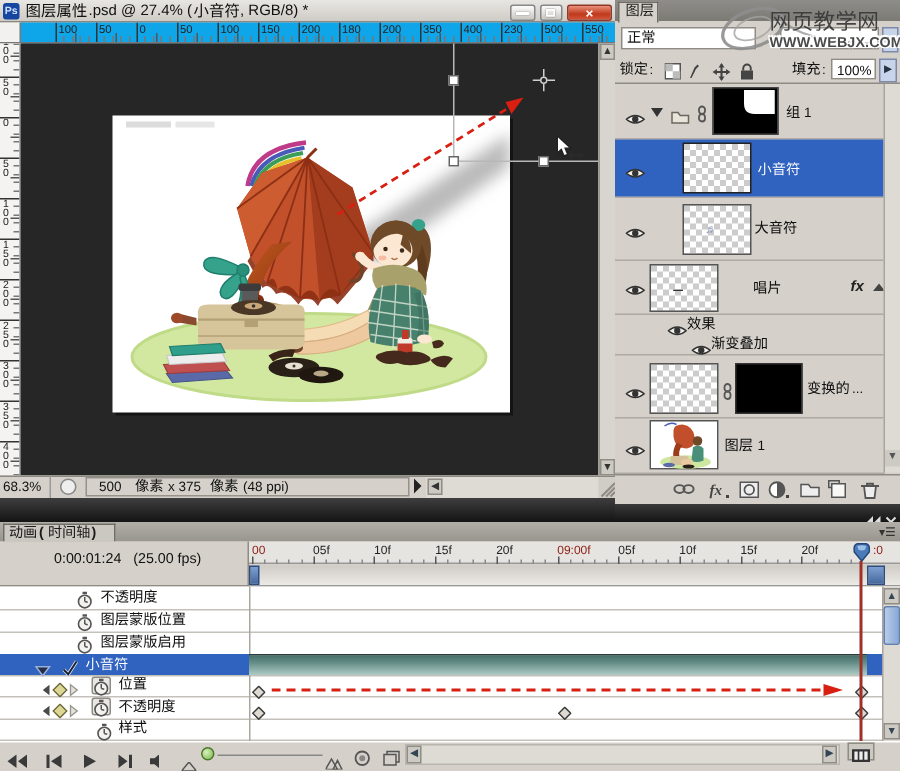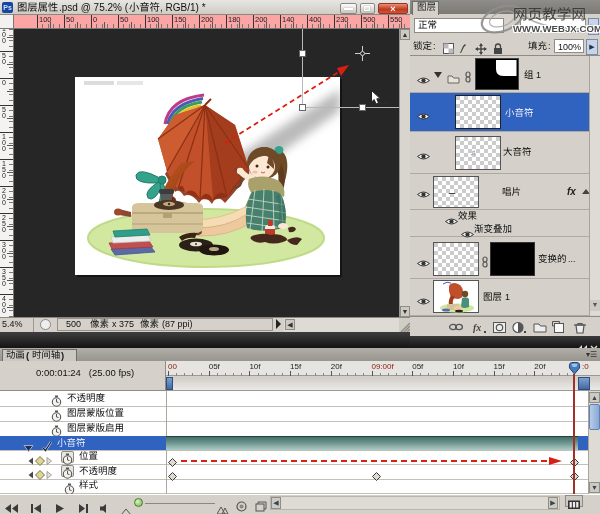--- a/index.html
+++ b/index.html
@@ -1,26 +1,26 @@
 <!DOCTYPE html>
 <html><head><meta charset="utf-8"><style>
 *{margin:0;padding:0;box-sizing:border-box}
 body{width:600px;height:514px;position:relative;font-family:"Liberation Sans",sans-serif;background:#d5d1ca;overflow:hidden}
 </style></head><body>
 <div style="position:absolute;left:0;top:0;width:410px;height:15px;background:linear-gradient(#e8e6e2,#cfccc6);border-bottom:1px solid #8a8880"></div>
 <div style="position:absolute;left:2px;top:2px;width:11px;height:11px;background:#1547a0;border-radius:2px;color:#cfe0ff;font-size:7px;line-height:11px;text-align:center;font-weight:bold">Ps</div>
-<div style="position:absolute;left:59px;top:2px;font-size:10px;color:#111">.psd @ 75.2% (</div>
-<div style="position:absolute;left:160px;top:2px;font-size:10px;color:#111">, RGB/1) *</div>
+<div style="position:absolute;left:59px;top:2px;font-size:10px;color:#111">.psd @ 27.4% (</div>
+<div style="position:absolute;left:160px;top:2px;font-size:10px;color:#111">, RGB/8) *</div>
 <div style="position:absolute;left:340px;top:3px;width:17px;height:11px;background:linear-gradient(#fdfdfd,#c9c6c0);border:1px solid #888;border-radius:2px"></div>
 <div style="position:absolute;left:344px;top:8px;width:9px;height:2px;background:#fff;box-shadow:0 0 1px #666"></div>
 <div style="position:absolute;left:360px;top:3px;width:15px;height:11px;background:linear-gradient(#fdfdfd,#c9c6c0);border:1px solid #888;border-radius:2px"></div>
 <div style="position:absolute;left:364px;top:6px;width:6px;height:5px;border:1px solid #fff;box-shadow:0 0 1px #666"></div>
 <div style="position:absolute;left:378px;top:3px;width:30px;height:11px;background:linear-gradient(#e8907a,#c0391b 60%,#d2553a);border:1px solid #93362a;border-radius:2px;color:#fff;font-weight:bold;font-size:9px;line-height:10px;text-align:center">×</div>
 <div style="position:absolute;left:0;top:15px;width:14px;height:14px;background:#f2f1ef;border-right:1px solid #777;border-bottom:1px solid #777"></div>
-<div style="position:absolute;left:14px;top:15px;width:396px;height:14px;background:#fca5a5;border-bottom:1px solid #777;overflow:hidden">
+<div style="position:absolute;left:14px;top:15px;width:396px;height:14px;background:#0ea5e9;border-bottom:1px solid #777;overflow:hidden">
     <div style="position:absolute;left:23px;top:0;width:1px;height:13px;background:#333"></div>
     <div style="position:absolute;left:25px;top:0px;font-size:7.5px;color:#222">100</div>
     <div style="position:absolute;left:36px;top:7px;width:1px;height:6px;background:#555"></div>
     <div style="position:absolute;left:28px;top:9px;width:1px;height:4px;background:#777"></div>
     <div style="position:absolute;left:34px;top:9px;width:1px;height:4px;background:#777"></div>
     <div style="position:absolute;left:39px;top:9px;width:1px;height:4px;background:#777"></div>
     <div style="position:absolute;left:45px;top:9px;width:1px;height:4px;background:#777"></div>
     <div style="position:absolute;left:50px;top:0;width:1px;height:13px;background:#333"></div>
     <div style="position:absolute;left:52px;top:0px;font-size:7.5px;color:#222">50</div>
     <div style="position:absolute;left:63px;top:7px;width:1px;height:6px;background:#555"></div>
@@ -71,21 +71,21 @@
     <div style="position:absolute;left:228px;top:9px;width:1px;height:4px;background:#777"></div>
     <div style="position:absolute;left:234px;top:9px;width:1px;height:4px;background:#777"></div>
     <div style="position:absolute;left:239px;top:0;width:1px;height:13px;background:#333"></div>
     <div style="position:absolute;left:241px;top:0px;font-size:7.5px;color:#222">200</div>
     <div style="position:absolute;left:252px;top:7px;width:1px;height:6px;background:#555"></div>
     <div style="position:absolute;left:244px;top:9px;width:1px;height:4px;background:#777"></div>
     <div style="position:absolute;left:250px;top:9px;width:1px;height:4px;background:#777"></div>
     <div style="position:absolute;left:255px;top:9px;width:1px;height:4px;background:#777"></div>
     <div style="position:absolute;left:261px;top:9px;width:1px;height:4px;background:#777"></div>
     <div style="position:absolute;left:266px;top:0;width:1px;height:13px;background:#333"></div>
-    <div style="position:absolute;left:268px;top:0px;font-size:7.5px;color:#222">140</div>
+    <div style="position:absolute;left:268px;top:0px;font-size:7.5px;color:#222">350</div>
     <div style="position:absolute;left:279px;top:7px;width:1px;height:6px;background:#555"></div>
     <div style="position:absolute;left:271px;top:9px;width:1px;height:4px;background:#777"></div>
     <div style="position:absolute;left:277px;top:9px;width:1px;height:4px;background:#777"></div>
     <div style="position:absolute;left:282px;top:9px;width:1px;height:4px;background:#777"></div>
     <div style="position:absolute;left:288px;top:9px;width:1px;height:4px;background:#777"></div>
     <div style="position:absolute;left:293px;top:0;width:1px;height:13px;background:#333"></div>
     <div style="position:absolute;left:295px;top:0px;font-size:7.5px;color:#222">400</div>
     <div style="position:absolute;left:306px;top:7px;width:1px;height:6px;background:#555"></div>
     <div style="position:absolute;left:298px;top:9px;width:1px;height:4px;background:#777"></div>
     <div style="position:absolute;left:304px;top:9px;width:1px;height:4px;background:#777"></div>
@@ -350,27 +350,27 @@
 <div style="position:absolute;left:370px;top:90px;width:20px;height:18px"><svg width="20" height="18">
       <polygon points="1.5,0.5 1.5,12 4.2,9.6 6,14 8.5,13 6.8,8.8 10.5,8.8" fill="#fff" stroke="#222" stroke-width="1"></polygon>
       <line x1="10" y1="13.5" x2="18" y2="13.5" stroke="#2a2a2a" stroke-width="1.6"></line>
       <polygon points="11.8,10.6 11.8,16.4 8.6,13.5" fill="#2a2a2a"></polygon>
       <polygon points="16.2,10.6 16.2,16.4 19.4,13.5" fill="#2a2a2a"></polygon>
     </svg></div>
 <div style="position:absolute;left:399px;top:29px;width:11px;height:288px;background:#d8d5cf;border-left:1px solid #9a978f"></div>
 <div style="position:absolute;left:400px;top:29px;width:10px;height:11px;background:#cdcac4;border:1px solid #908d85;color:#333;font-size:7px;line-height:9px;text-align:center">▲</div>
 <div style="position:absolute;left:400px;top:306px;width:10px;height:11px;background:#cdcac4;border:1px solid #908d85;color:#333;font-size:7px;line-height:9px;text-align:center">▼</div>
 <div style="position:absolute;left:0;top:317px;width:410px;height:15px;background:#d5d1ca;border-top:1px solid #8a8880"></div>
-<div style="position:absolute;left:2px;top:319px;font-size:9px;color:#111">5.4%</div>
+<div style="position:absolute;left:2px;top:319px;font-size:9px;color:#111">68.3%</div>
 <div style="position:absolute;left:33px;top:317px;width:1px;height:15px;background:#999"></div>
 <div style="position:absolute;left:40px;top:319px;width:11px;height:11px;border:1px solid #888;border-radius:6px;background:#eee"></div>
 <div style="position:absolute;left:57px;top:318px;width:216px;height:13px;background:#d5d1ca;border:1px solid #979289"></div>
 <div style="position:absolute;left:66px;top:319px;font-size:9px;color:#111">500</div>
 <div style="position:absolute;left:112px;top:319px;font-size:9px;color:#111">x 375</div>
-<div style="position:absolute;left:162px;top:319px;font-size:9px;color:#111">(87 ppi)</div>
+<div style="position:absolute;left:162px;top:319px;font-size:9px;color:#111">(48 ppi)</div>
 <div style="position:absolute;left:276px;top:319px;width:0;height:0;border-left:5px solid #222;border-top:5px solid transparent;border-bottom:5px solid transparent"></div>
 <div style="position:absolute;left:284px;top:318px;width:115px;height:14px;background:#dedbd5"></div>
 <div style="position:absolute;left:285px;top:319px;width:10px;height:11px;background:#cdcac4;border:1px solid #908d85;color:#333;font-size:7px;line-height:9px;text-align:center">◀</div>
 <div style="position:absolute;left:399px;top:318px;width:11px;height:14px;background:#d0cdc7"></div>
 <div style="position:absolute;left:399px;top:319px;width:11px;height:12px"><svg width="11" height="12">
       <g stroke="#8f8c84" stroke-width="1.4">
         <line x1="2" y1="11" x2="11" y2="2"></line>
         <line x1="5" y1="11" x2="11" y2="5"></line>
         <line x1="8" y1="11" x2="11" y2="8"></line>
       </g>

